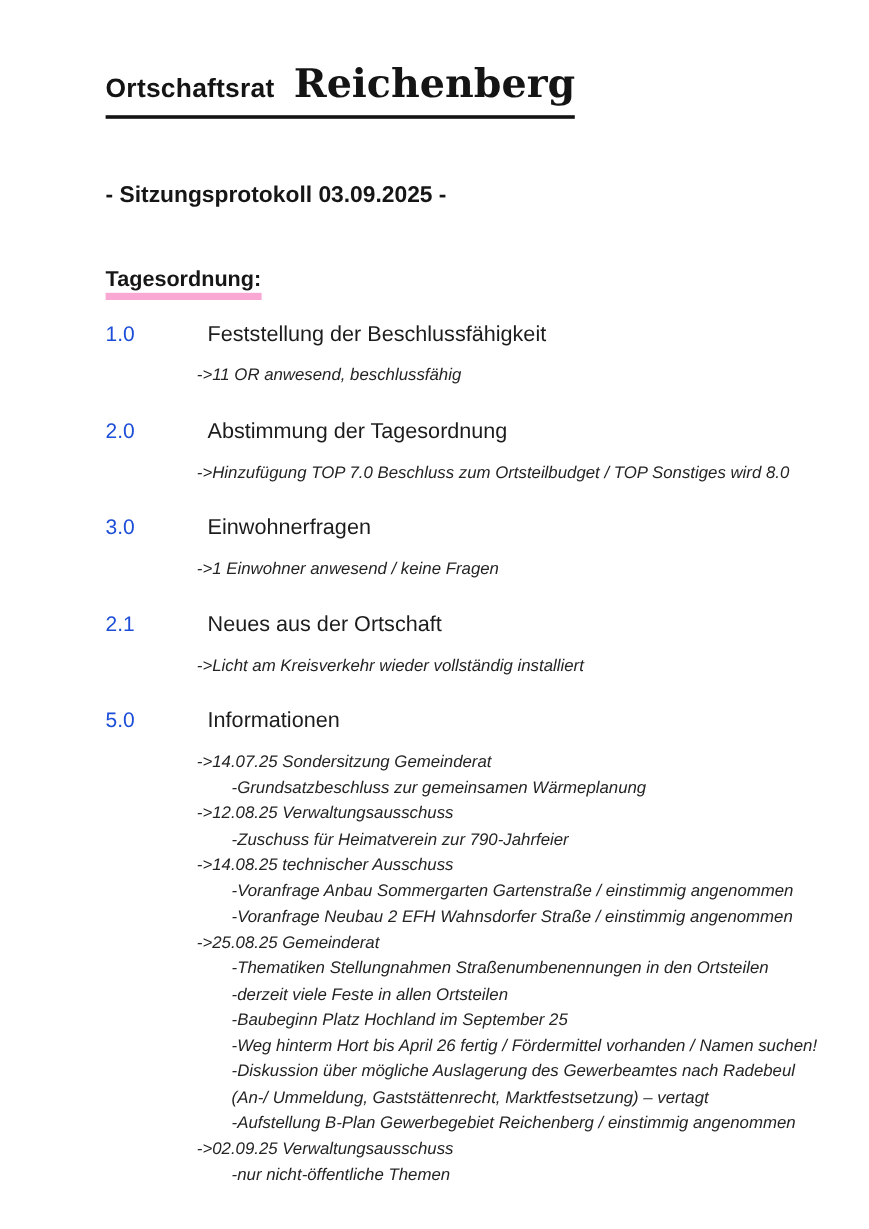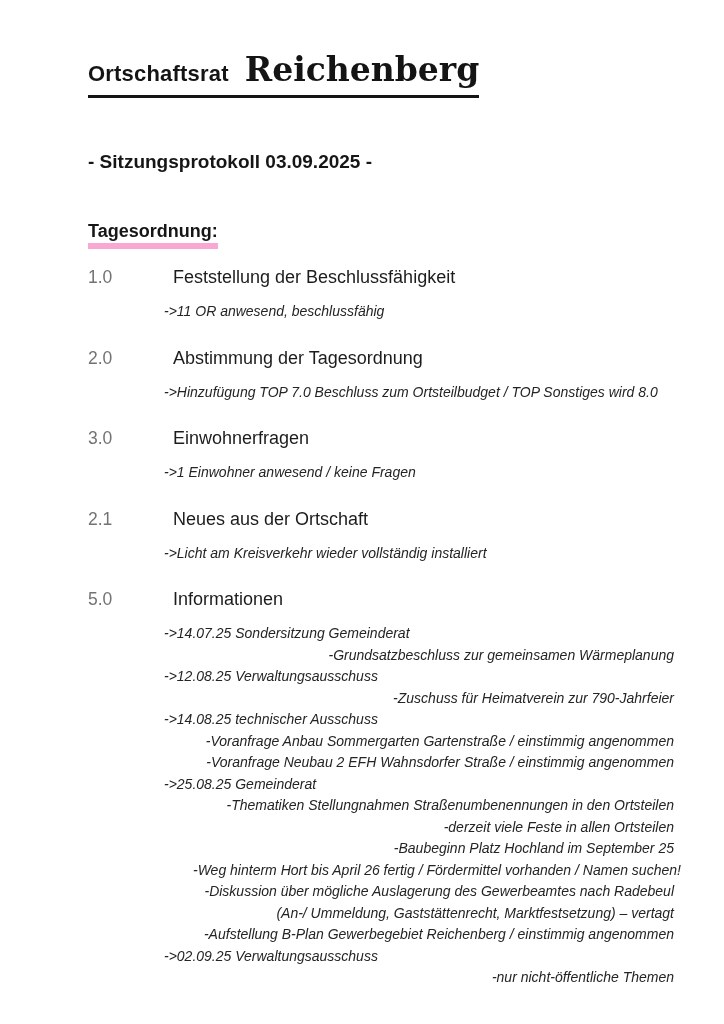--- a/index.html
+++ b/index.html
@@ -72,41 +72,41 @@
   }
   .agenda-item {
     display: flex;
     margin-bottom: 24px;
   }
   .item-number {
     flex: none;
     width: 85px;
     font-size: 17.5px;
     line-height: 23px;
-    color: #737373;
+    color: #1d4ed8;
   }
   .item-body {
     flex: 1;
     min-width: 0;
   }
   .item-title {
     font-size: 18px;
     line-height: 23px;
     color: #1c1c1c;
   }
   .item-notes {
     margin-top: 12px;
     font-style: italic;
     font-size: 14px;
     line-height: 21.5px;
     color: #242424;
     white-space: nowrap;
   }
   .item-notes .note.l1 { margin-left: -9px; }
-  .item-notes .note.l2 { margin-left: 20px; text-align: right; }
+  .item-notes .note.l2 { margin-left: 20px; }
 </style>
 </head>
 <body>
 
 <div class="page">
 
   <div class="doc-title">
     <span class="title-prefix">Ortschaftsrat</span><span class="title-name">Reichenberg</span>
   </div>
 

